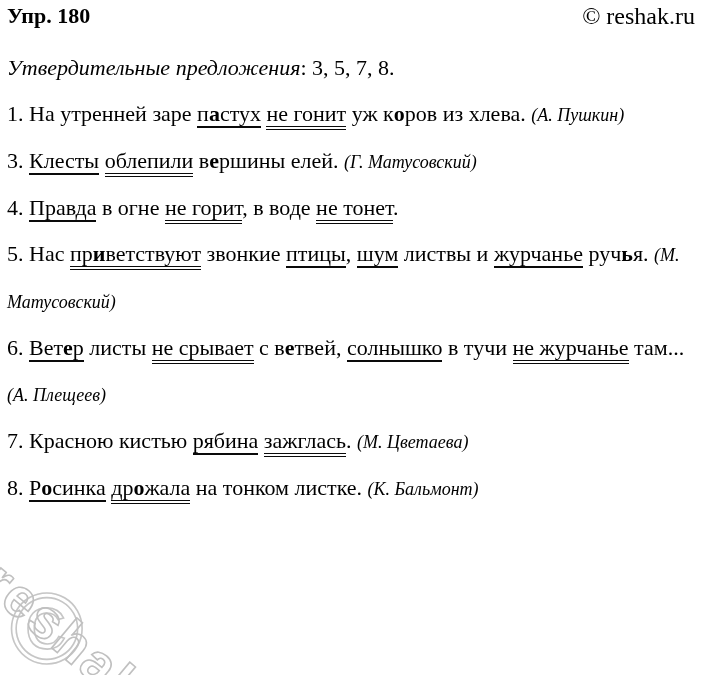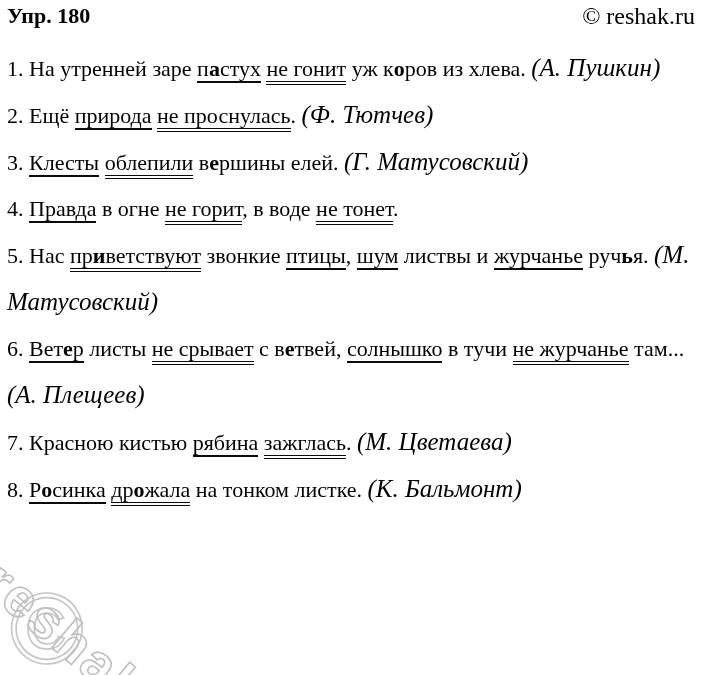--- a/index.html
+++ b/index.html
@@ -13,21 +13,21 @@
   .header { display:flex; justify-content:space-between; align-items:flex-start; height:42px; }
   .ex-num { font-weight:bold; font-size:22px; line-height:26px; }
   .copyright { font-size:24px; line-height:26px; }
   p.line { margin:0; font-size:22px; line-height:46px; }
   .intro-label { font-style:italic; }
   .rule { font-style:italic; text-align:justify; word-spacing:0.34em; }
   .rule .b { font-weight:bold; }
   .b { font-weight:bold; }
   .u1 { border-bottom:2px solid #0a0a0a; }
   .u2 { border-bottom:4px double #0a0a0a; }
-  .author { font-style:italic; font-size:25px; }
+  .author { font-style:italic; font-size:18px; }
   
   .watermark { position:absolute; left:0; top:0; width:701px; height:675px; pointer-events:none; z-index:2; }
   .wm-text {
     position:absolute; left:-8px; top:542px;
     transform:rotate(40deg); transform-origin:0 50%;
     font-family:"Liberation Sans","DejaVu Sans",sans-serif;
     font-size:54px; font-weight:bold; letter-spacing:3px;
     color:transparent; -webkit-text-stroke:1.6px #c0c0c0;
   }
   .wm-copyright {
@@ -40,25 +40,25 @@
 </head>
 <body>
 
 <div class="page">
 
   <div class="header">
     <span class="ex-num">Упр. 180</span>
     <span class="copyright">© reshak.ru</span>
   </div>
 
+  <p class="line"><span class="intro-label">Утвердительные предложения</span><span>: 3, 5, 7, 8.</span></p>
 
 
 
   <p class="line sent"><span>1. На утренней заре </span><span class="u1">п</span><span class="b u1">а</span><span class="u1">стух</span><span> </span><span class="u2">не гонит</span><span> уж к</span><span class="b">о</span><span>ров из хлева. </span><span class="author">(А. Пушкин)</span></p>
-  <p class="line sent"><span>2. Ещё </span><span class="u1">природа</span><span> </span><span class="u2">не проснулась</span><span>. </span><span class="author">(Ф. Тютчев)</span></p>
   <p class="line sent"><span>3. </span><span class="u1">Клесты</span><span> </span><span class="u2">облепили</span><span> в</span><span class="b">е</span><span>ршины елей. </span><span class="author">(Г. Матусовский)</span></p>
   <p class="line sent"><span>4. </span><span class="u1">Правда</span><span> в огне </span><span class="u2">не горит</span><span>, в воде </span><span class="u2">не тонет</span><span>.</span></p>
   <p class="line sent"><span>5. Нас </span><span class="u2">пр</span><span class="b u2">и</span><span class="u2">ветствуют</span><span> звонкие </span><span class="u1">птицы</span><span>, </span><span class="u1">шум</span><span> листвы и </span><span class="u1">журчанье</span><span> руч</span><span class="b">ь</span><span>я. </span><span class="author">(М. Матусовский)</span></p>
   <p class="line sent"><span>6. </span><span class="u1">Вет</span><span class="b u1">е</span><span class="u1">р</span><span> листы </span><span class="u2">не срывает</span><span> с в</span><span class="b">е</span><span>твей, </span><span class="u1">солнышко</span><span> в тучи </span><span class="u2">не журчанье</span><span> там... </span><span class="author">(А. Плещеев)</span></p>
   <p class="line sent"><span>7. Красною кистью </span><span class="u1">рябина</span><span> </span><span class="u2">зажглась</span><span>. </span><span class="author">(М. Цветаева)</span></p>
   <p class="line sent"><span>8. </span><span class="u1">Р</span><span class="b u1">о</span><span class="u1">синка</span><span> </span><span class="u2">др</span><span class="b u2">о</span><span class="u2">жала</span><span> на тонком листке. </span><span class="author">(К. Бальмонт)</span></p>
 
 </div>
 
 <div class="watermark">

